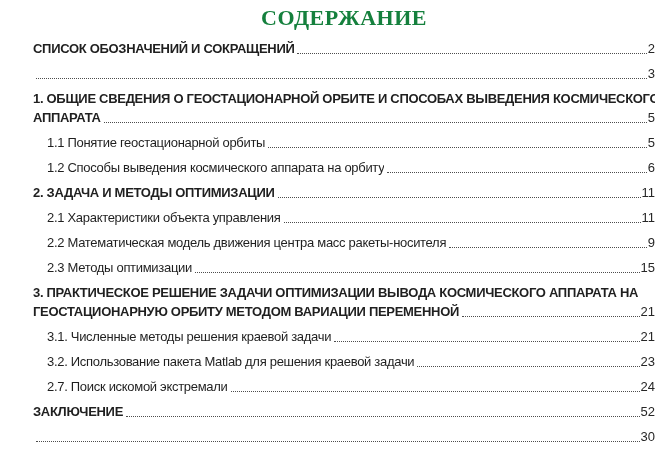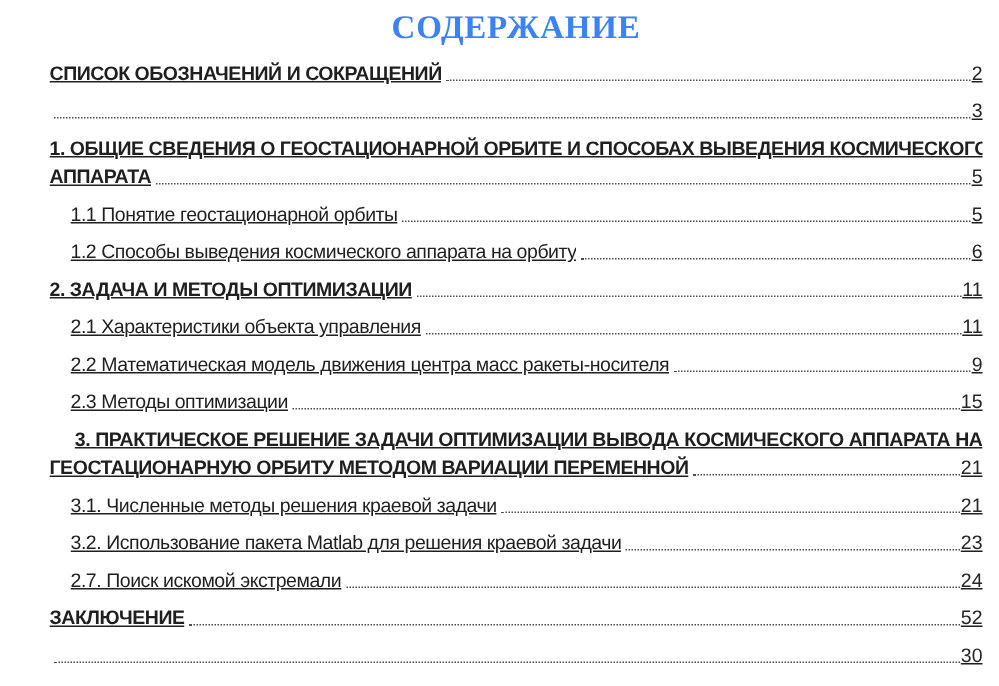--- a/index.html
+++ b/index.html
@@ -20,44 +20,42 @@
     height: 457px;
     padding: 4px 11px 0 33px;
     background: #ffffff;
   }
   .doc-title {
     font-family: "Liberation Serif", "DejaVu Serif", serif;
     font-size: 22px;
     line-height: 24px;
     font-weight: bold;
     text-align: center;
-    color: #3b82f6;
+    color: #15803d;
     letter-spacing: 0.5px;
     margin: 2px 0 9px 0;
   }
   .toc {
     width: 100%;
-    text-decoration: underline;
   }
   .toc-entry {
     font-size: 13px;
     line-height: 19px;
     margin-bottom: 6px;
     letter-spacing: -0.3px;
   }
   .toc-entry.bold {
     font-weight: bold;
   }
   .toc-entry.indent {
     padding-left: 14px;
   }
   .toc-line {
     white-space: nowrap;
     overflow: hidden;
-    text-align: right;
   }
   .toc-row {
     display: flex;
     align-items: stretch;
   }
   .toc-text {
     white-space: nowrap;
     flex: 0 0 auto;
     overflow: hidden;
   }

